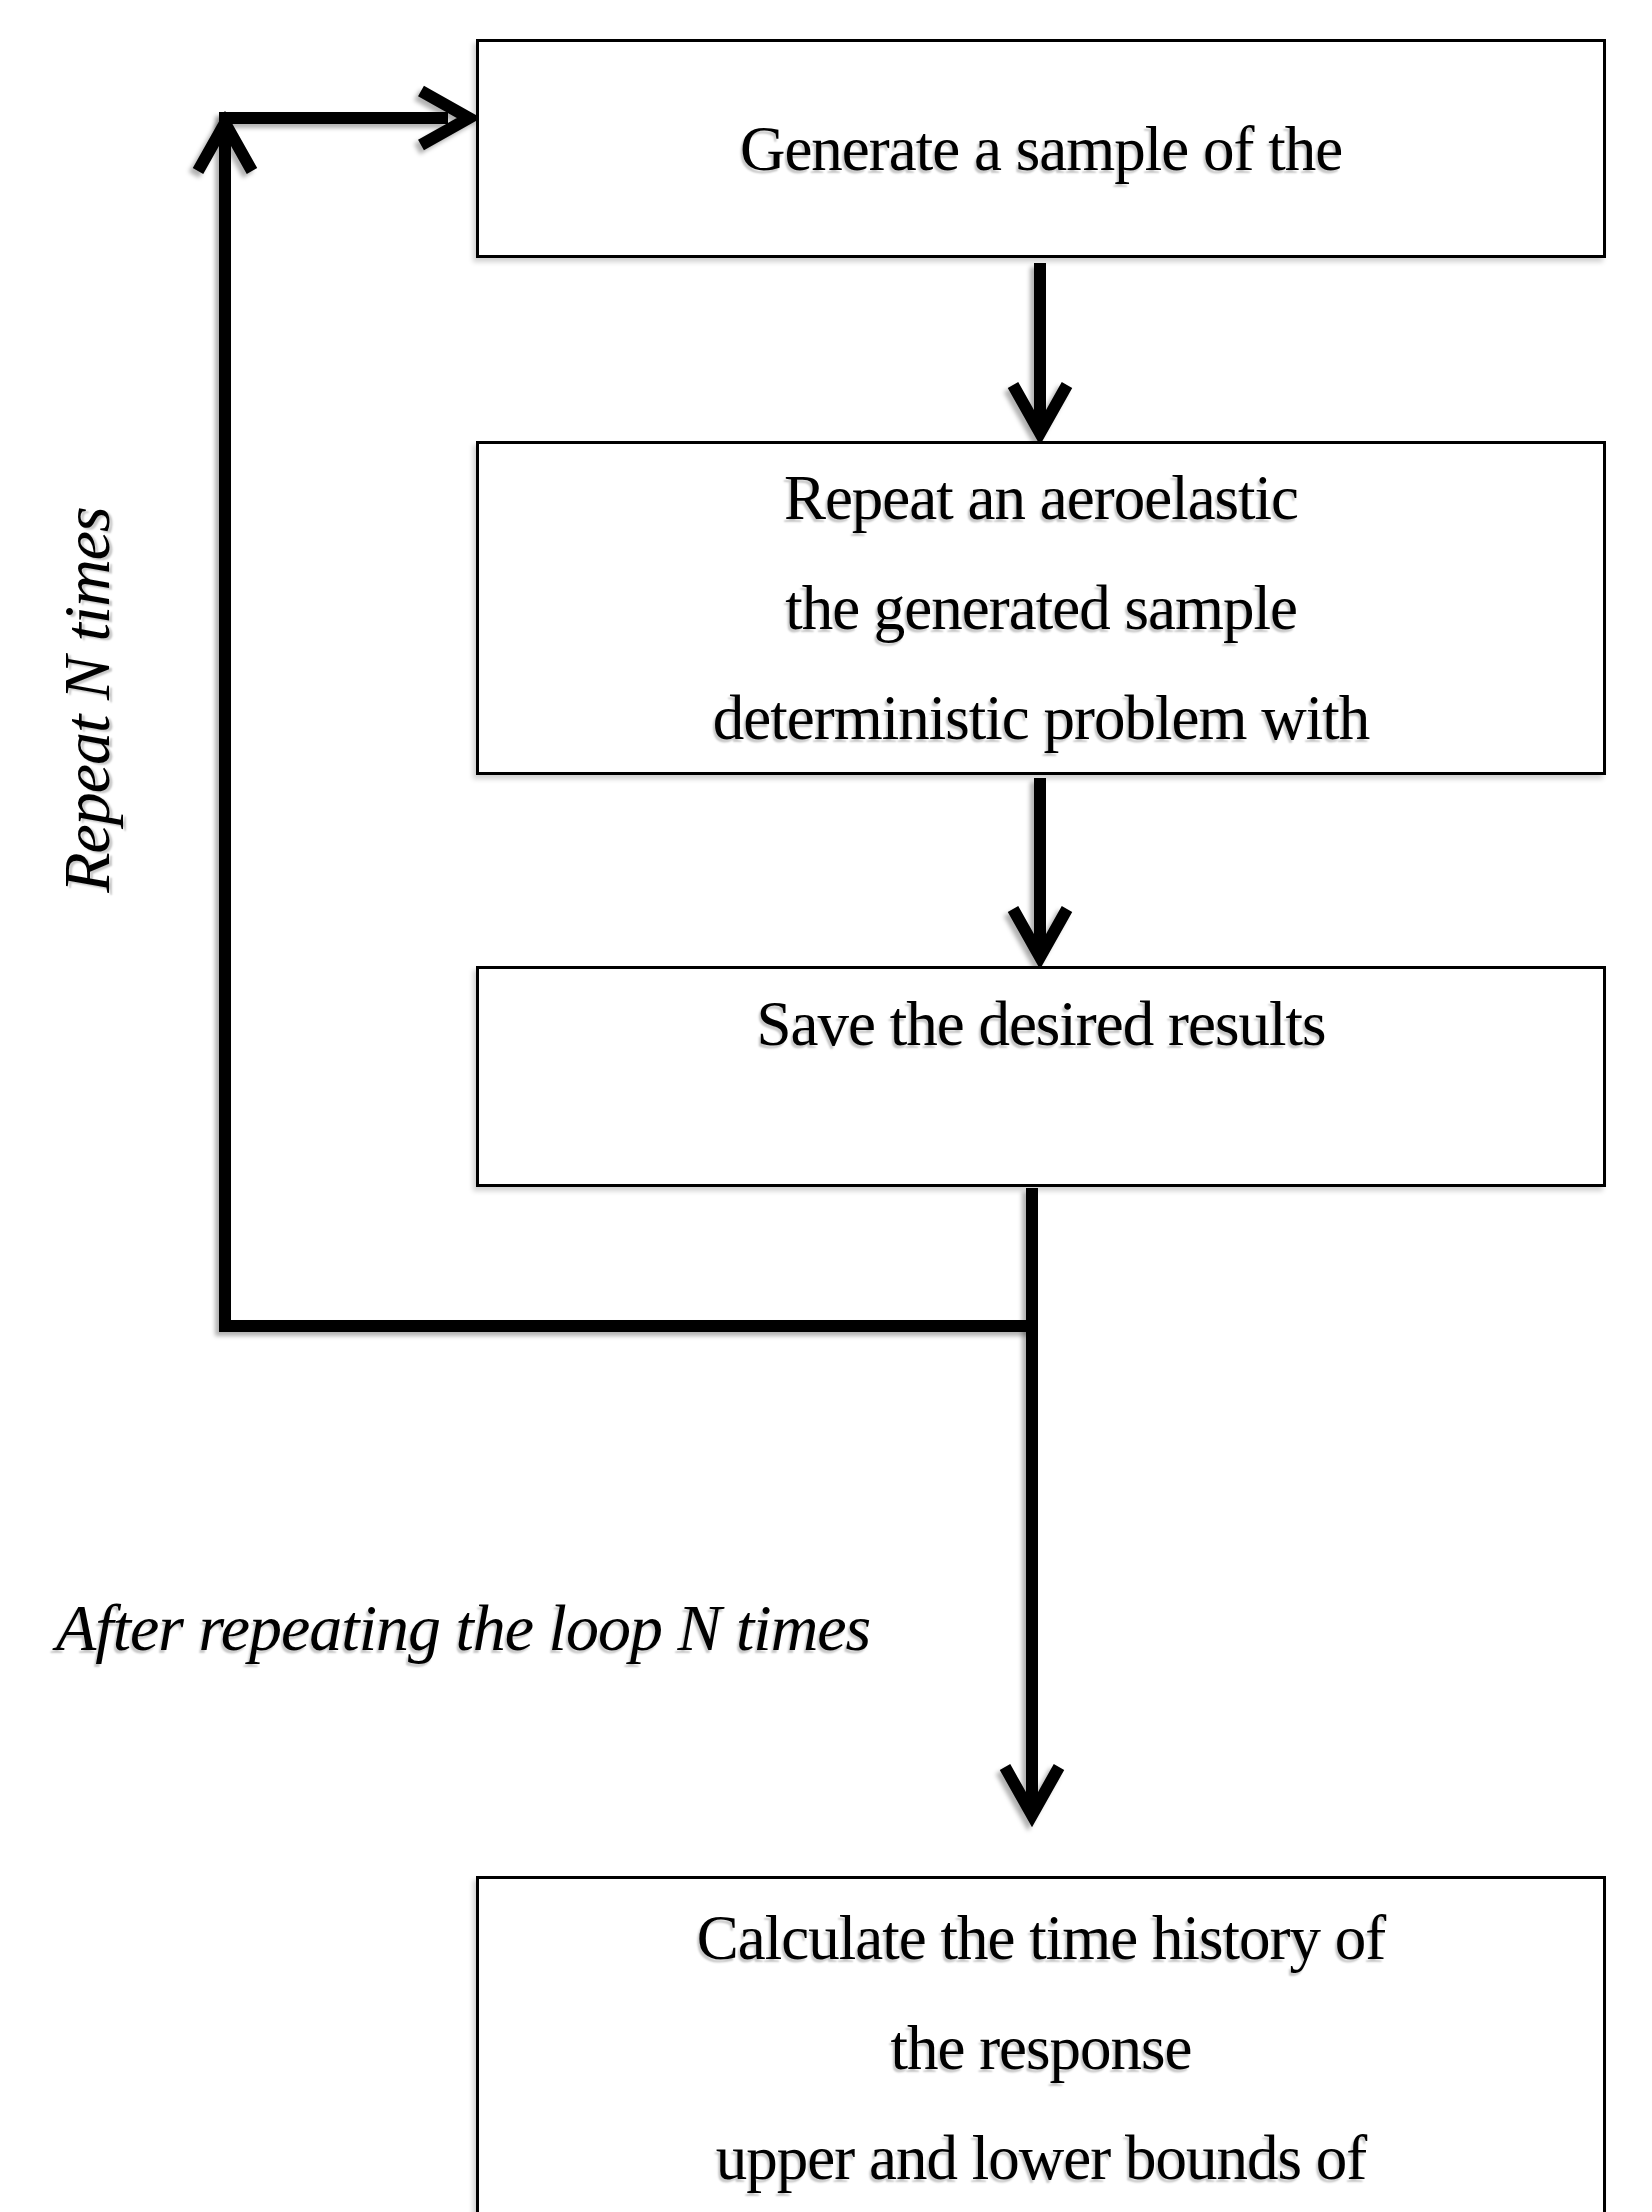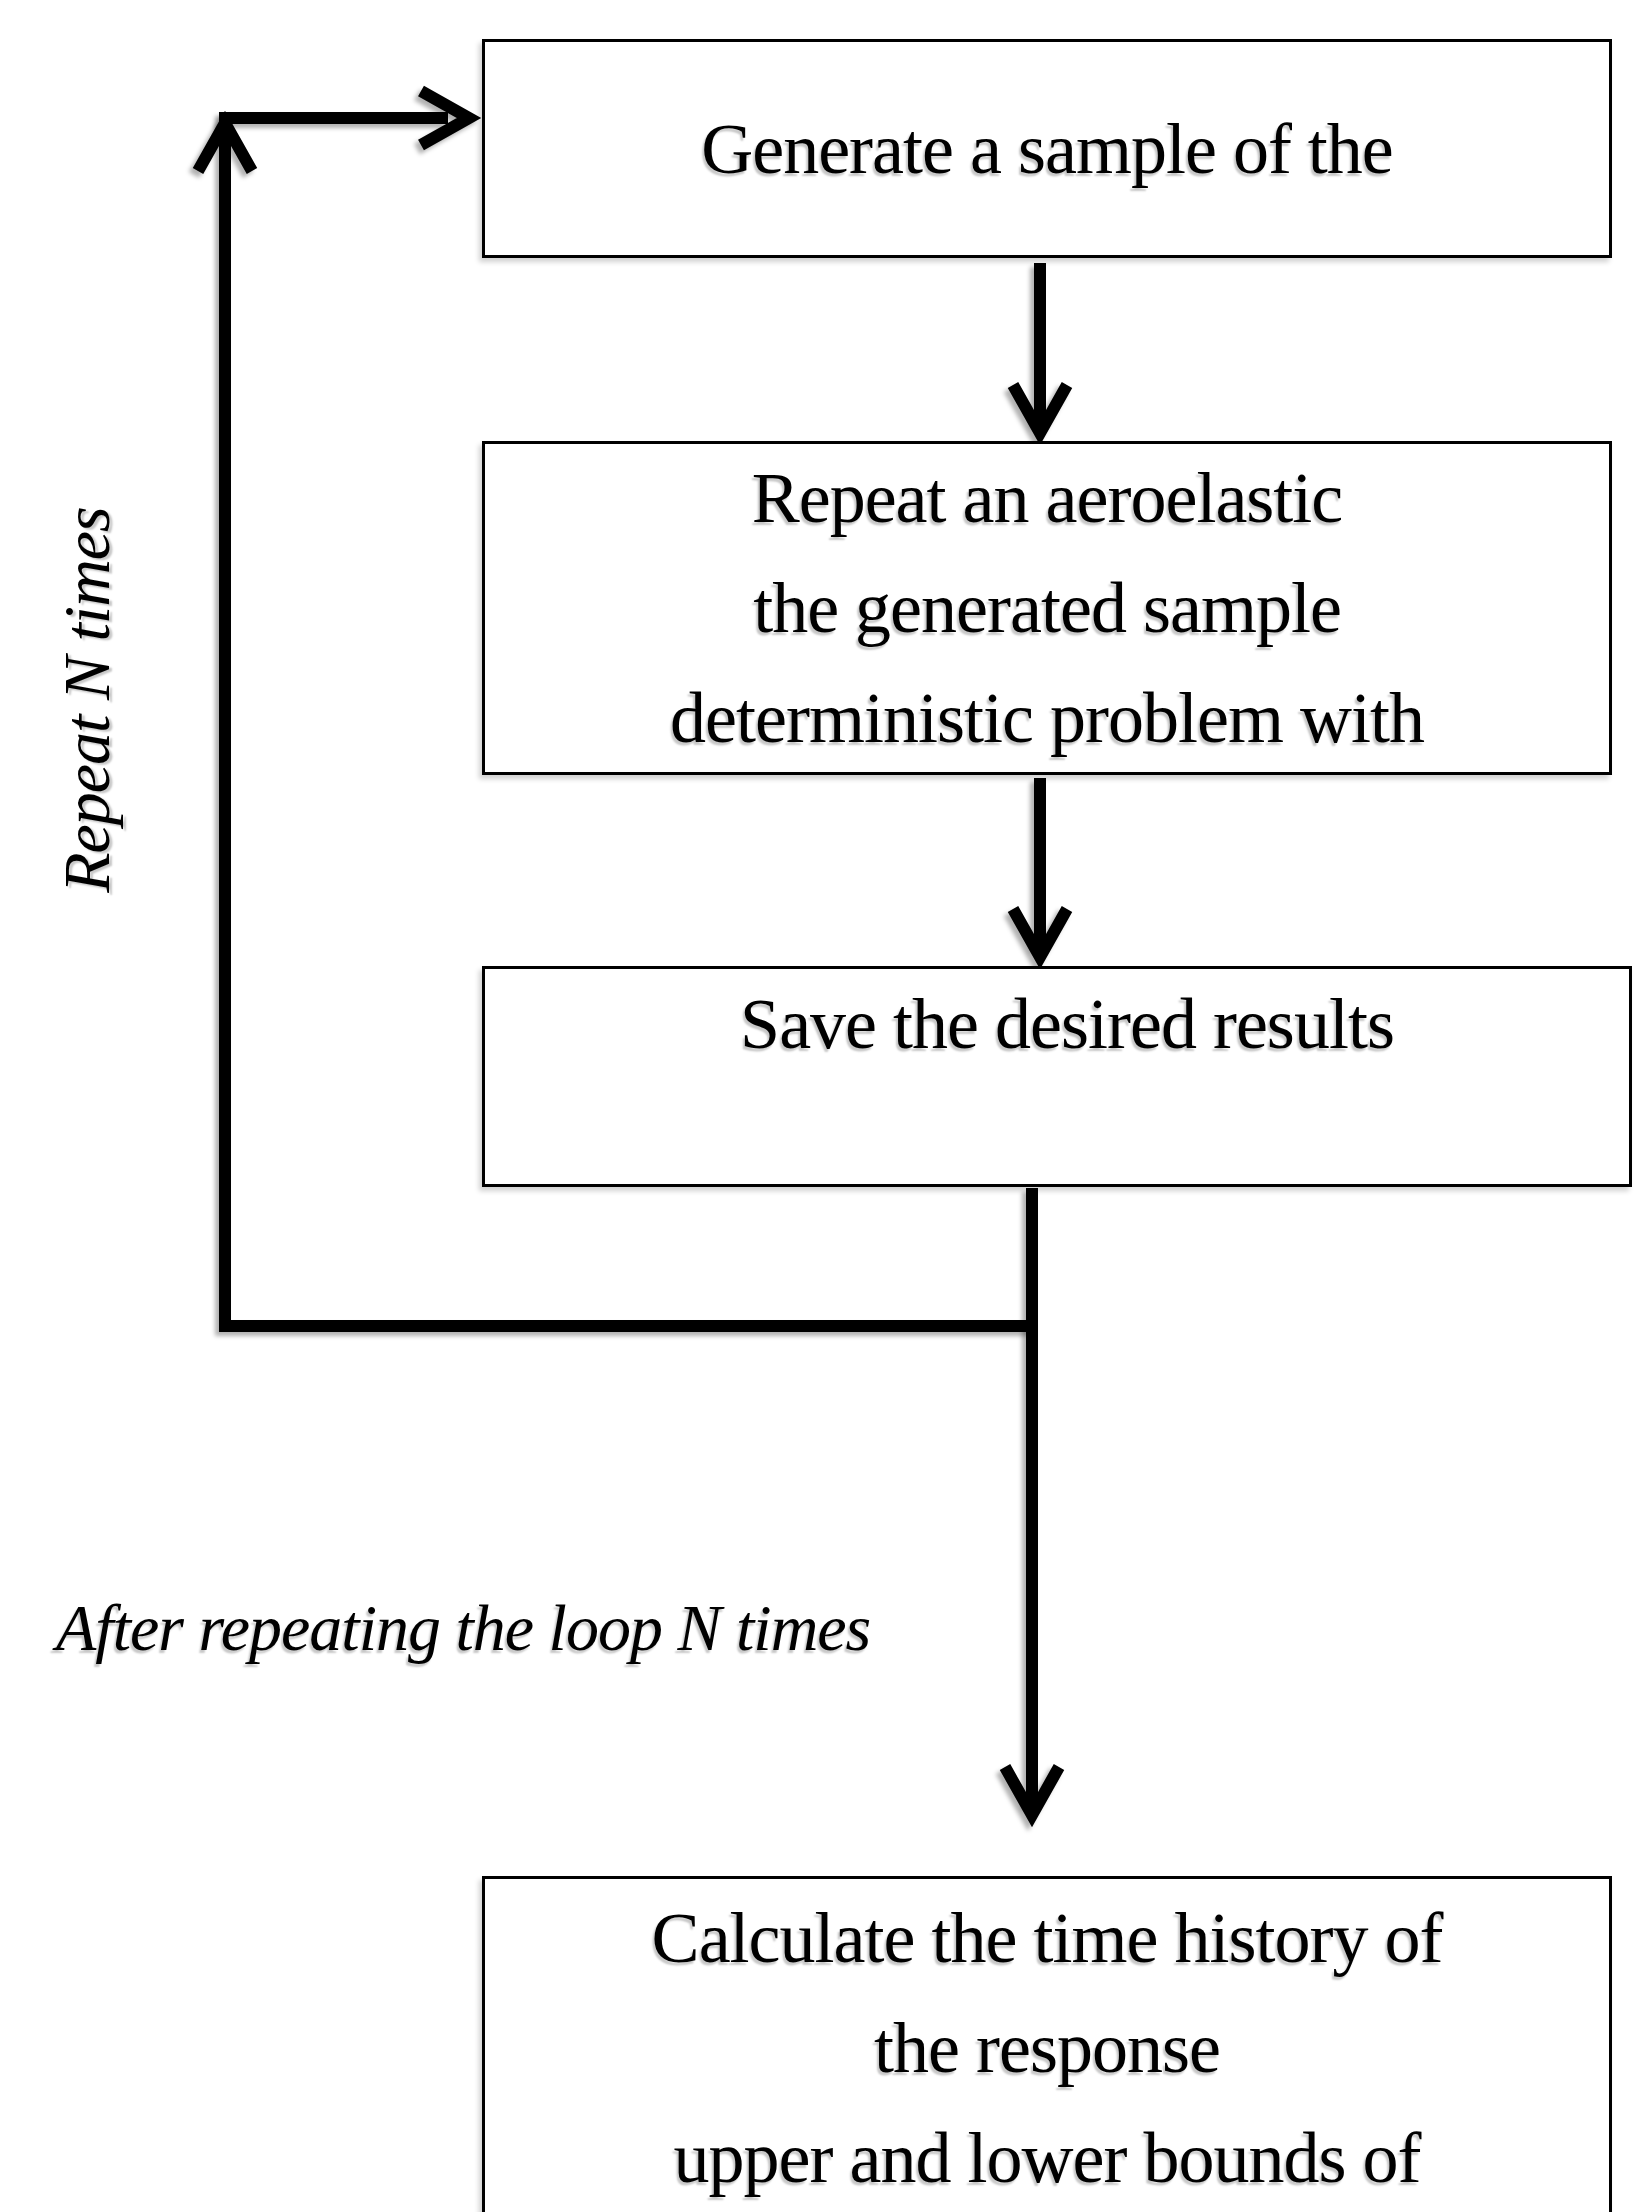--- a/index.html
+++ b/index.html
@@ -34,34 +34,33 @@
     left: 476px;
     width: 1124px;
     background: #ffffff;
     border: 3px solid #000000;
     box-shadow: -3px 4px 5px rgba(0,0,0,0.18);
     display: flex;
     flex-direction: column;
     justify-content: center;
     align-items: center;
     text-align: center;
-    font-size: 72px;
+    font-size: 63px;
     line-height: 110px;
     color: #000000;
     white-space: nowrap;
     letter-spacing: -1px;
     text-shadow: -2px 3px 2px rgba(0,0,0,0.22);
-    margin-left: 6px;
   }
   .flowbox.top-align {
     justify-content: flex-start;
   }
   #box-generate   { top: 39px;   height: 213px; }
   #box-solve      { top: 441px;  height: 328px; }
-  #box-save       { top: 966px;  height: 215px; padding-left: 20px; }
+  #box-save       { top: 966px;  height: 215px; }
   #box-calculate  { top: 1876px; height: 337px; align-items: center; }
   .side-label {
     position: absolute;
     font-style: italic;
     font-size: 66px;
     line-height: 80px;
     color: #000000;
     white-space: nowrap;
     letter-spacing: -1px;
     text-shadow: -2px 3px 2px rgba(0,0,0,0.22);

